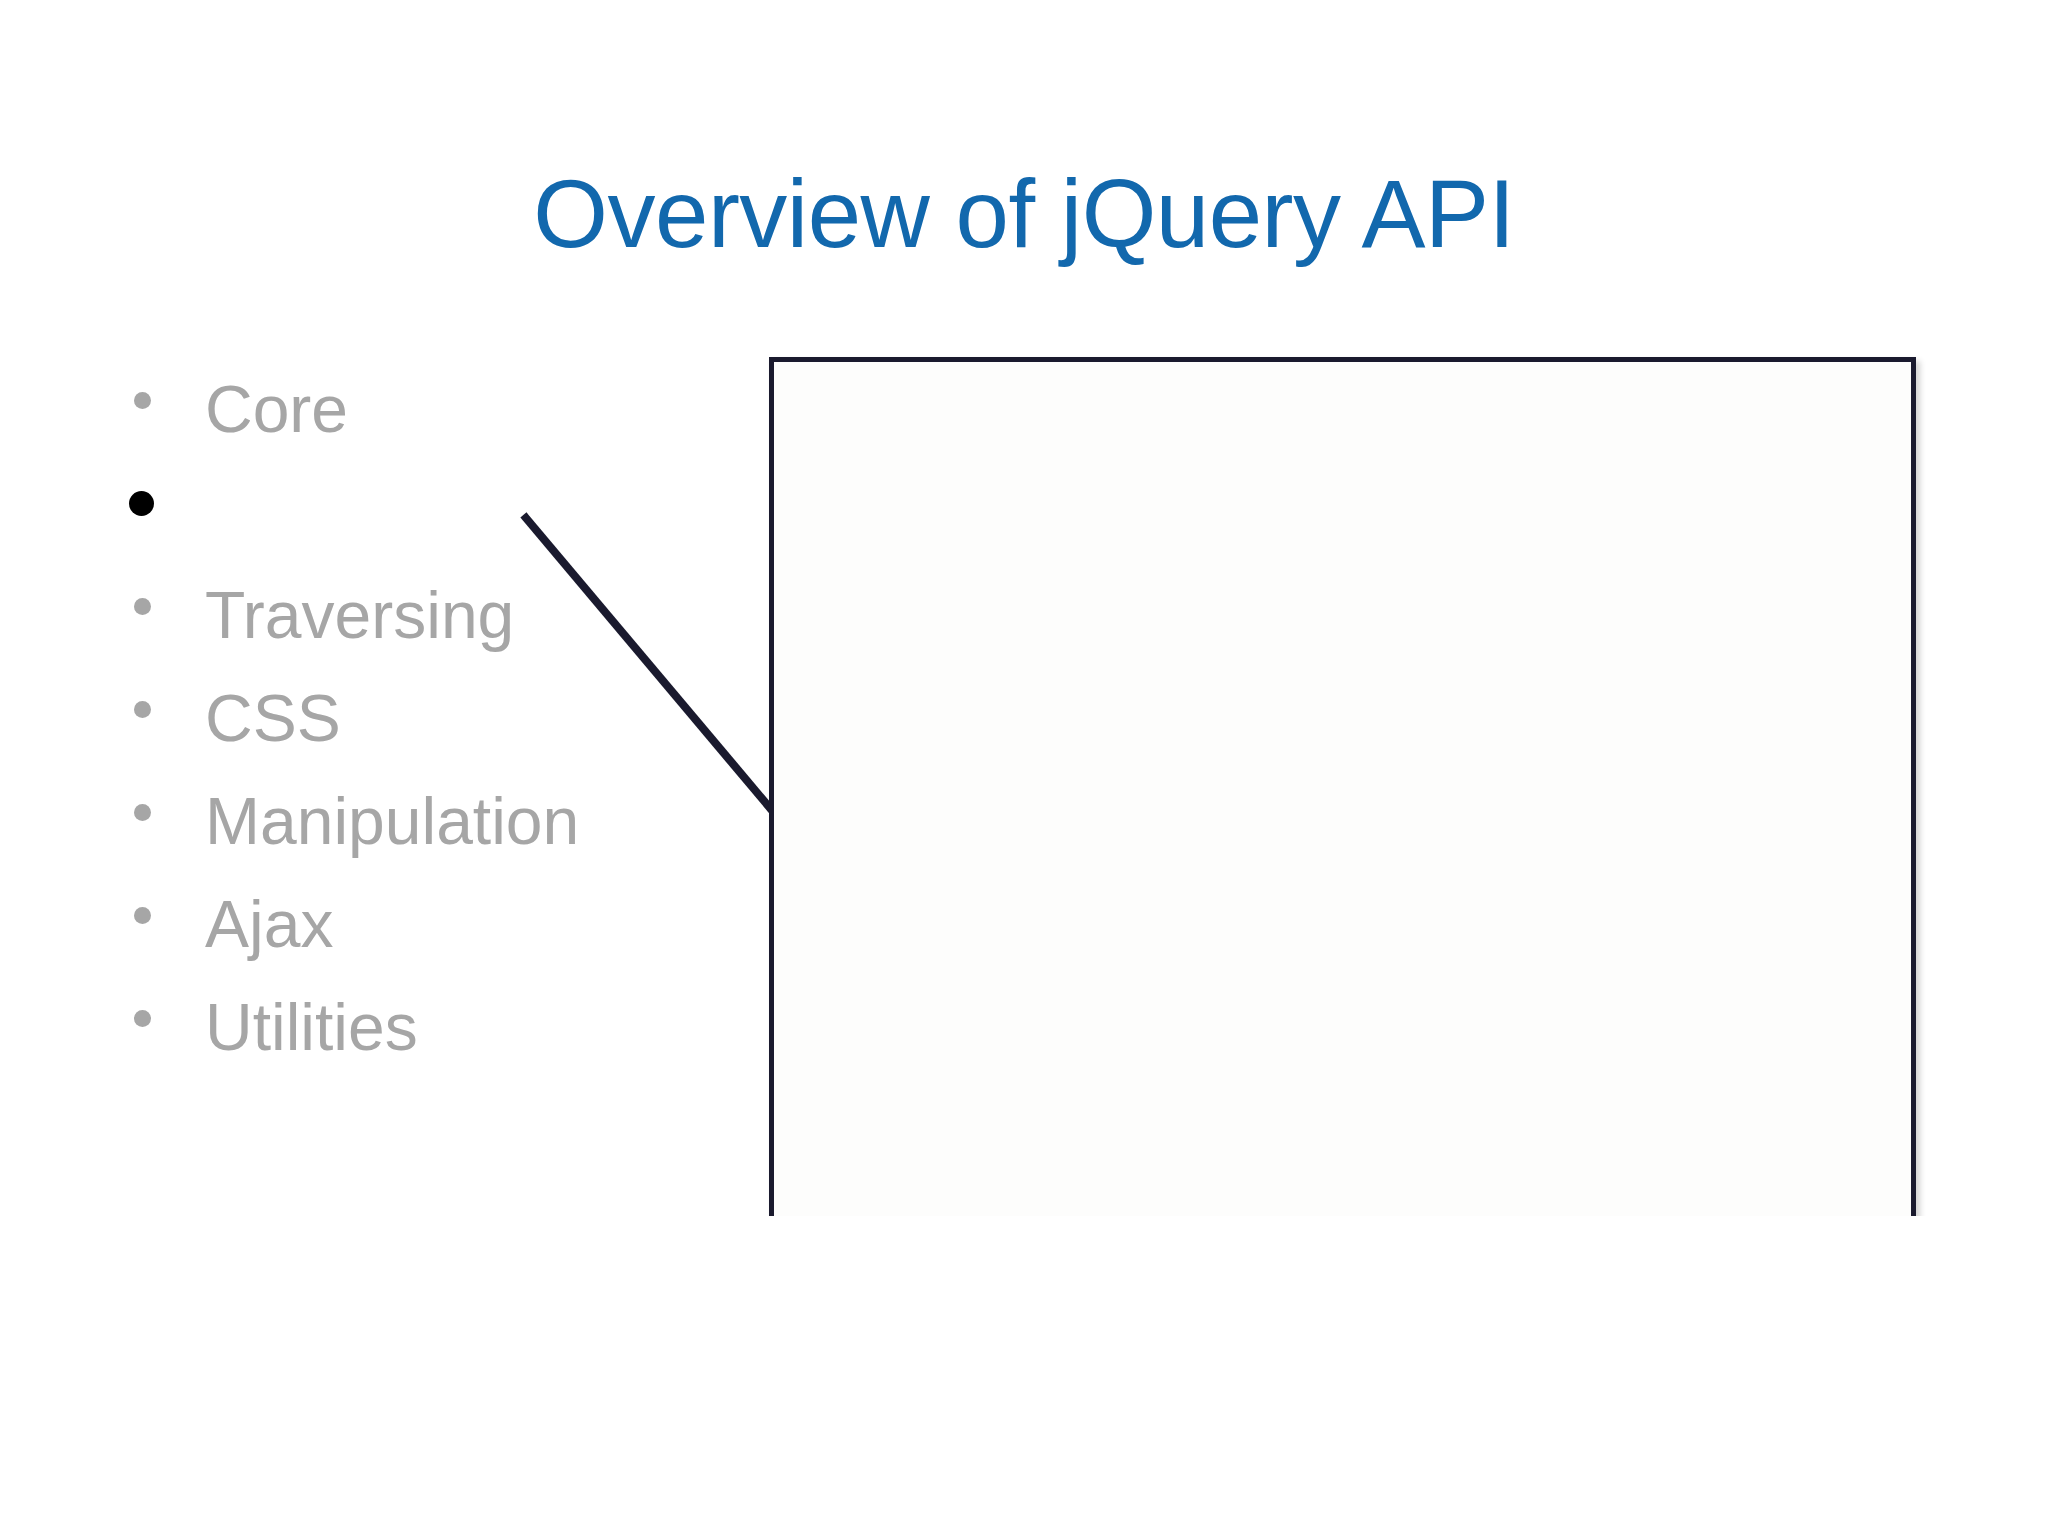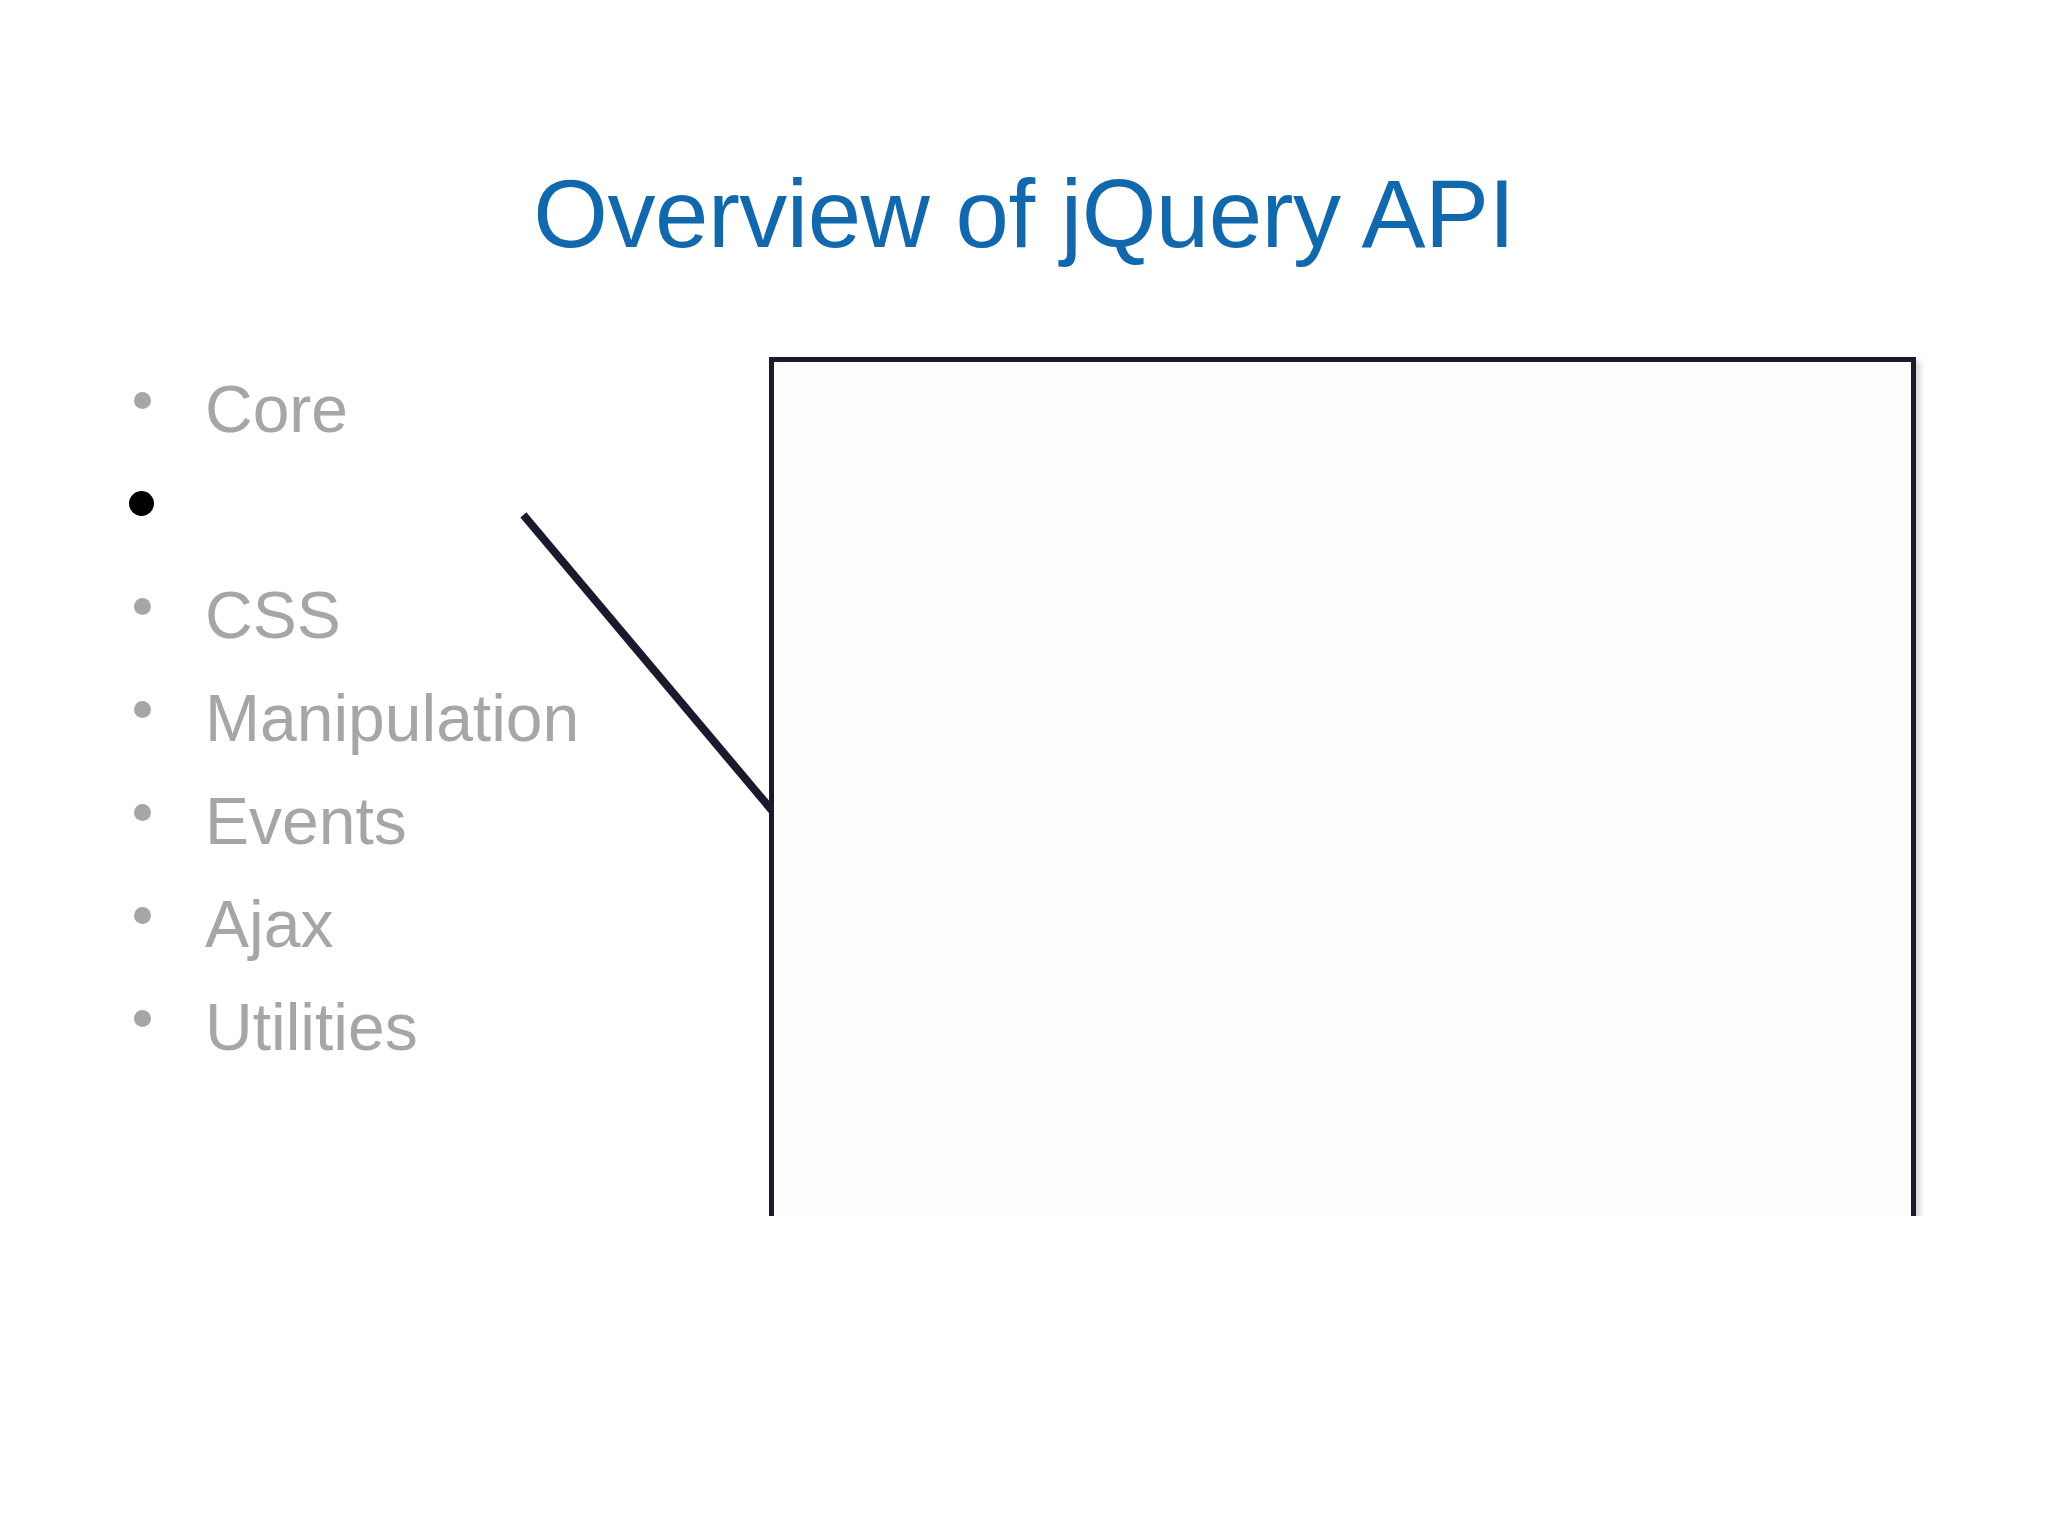--- a/index.html
+++ b/index.html
@@ -119,29 +119,29 @@
   <ul id="topic-list">
       <li class="topic-item">
         <span class="bullet"></span>
         <span class="topic-label">Core</span>
       </li>
       <li class="topic-item is-active">
         <span class="bullet"></span>
       </li>
       <li class="topic-item">
         <span class="bullet"></span>
+        <span class="topic-label">Traversing</span>
+      </li>
+      <li class="topic-item">
+        <span class="bullet"></span>
         <span class="topic-label">CSS</span>
       </li>
       <li class="topic-item">
         <span class="bullet"></span>
         <span class="topic-label">Manipulation</span>
-      </li>
-      <li class="topic-item">
-        <span class="bullet"></span>
-        <span class="topic-label">Events</span>
       </li>
       <li class="topic-item">
         <span class="bullet"></span>
         <span class="topic-label">Ajax</span>
       </li>
       <li class="topic-item">
         <span class="bullet"></span>
         <span class="topic-label">Utilities</span>
       </li>
     </ul>

